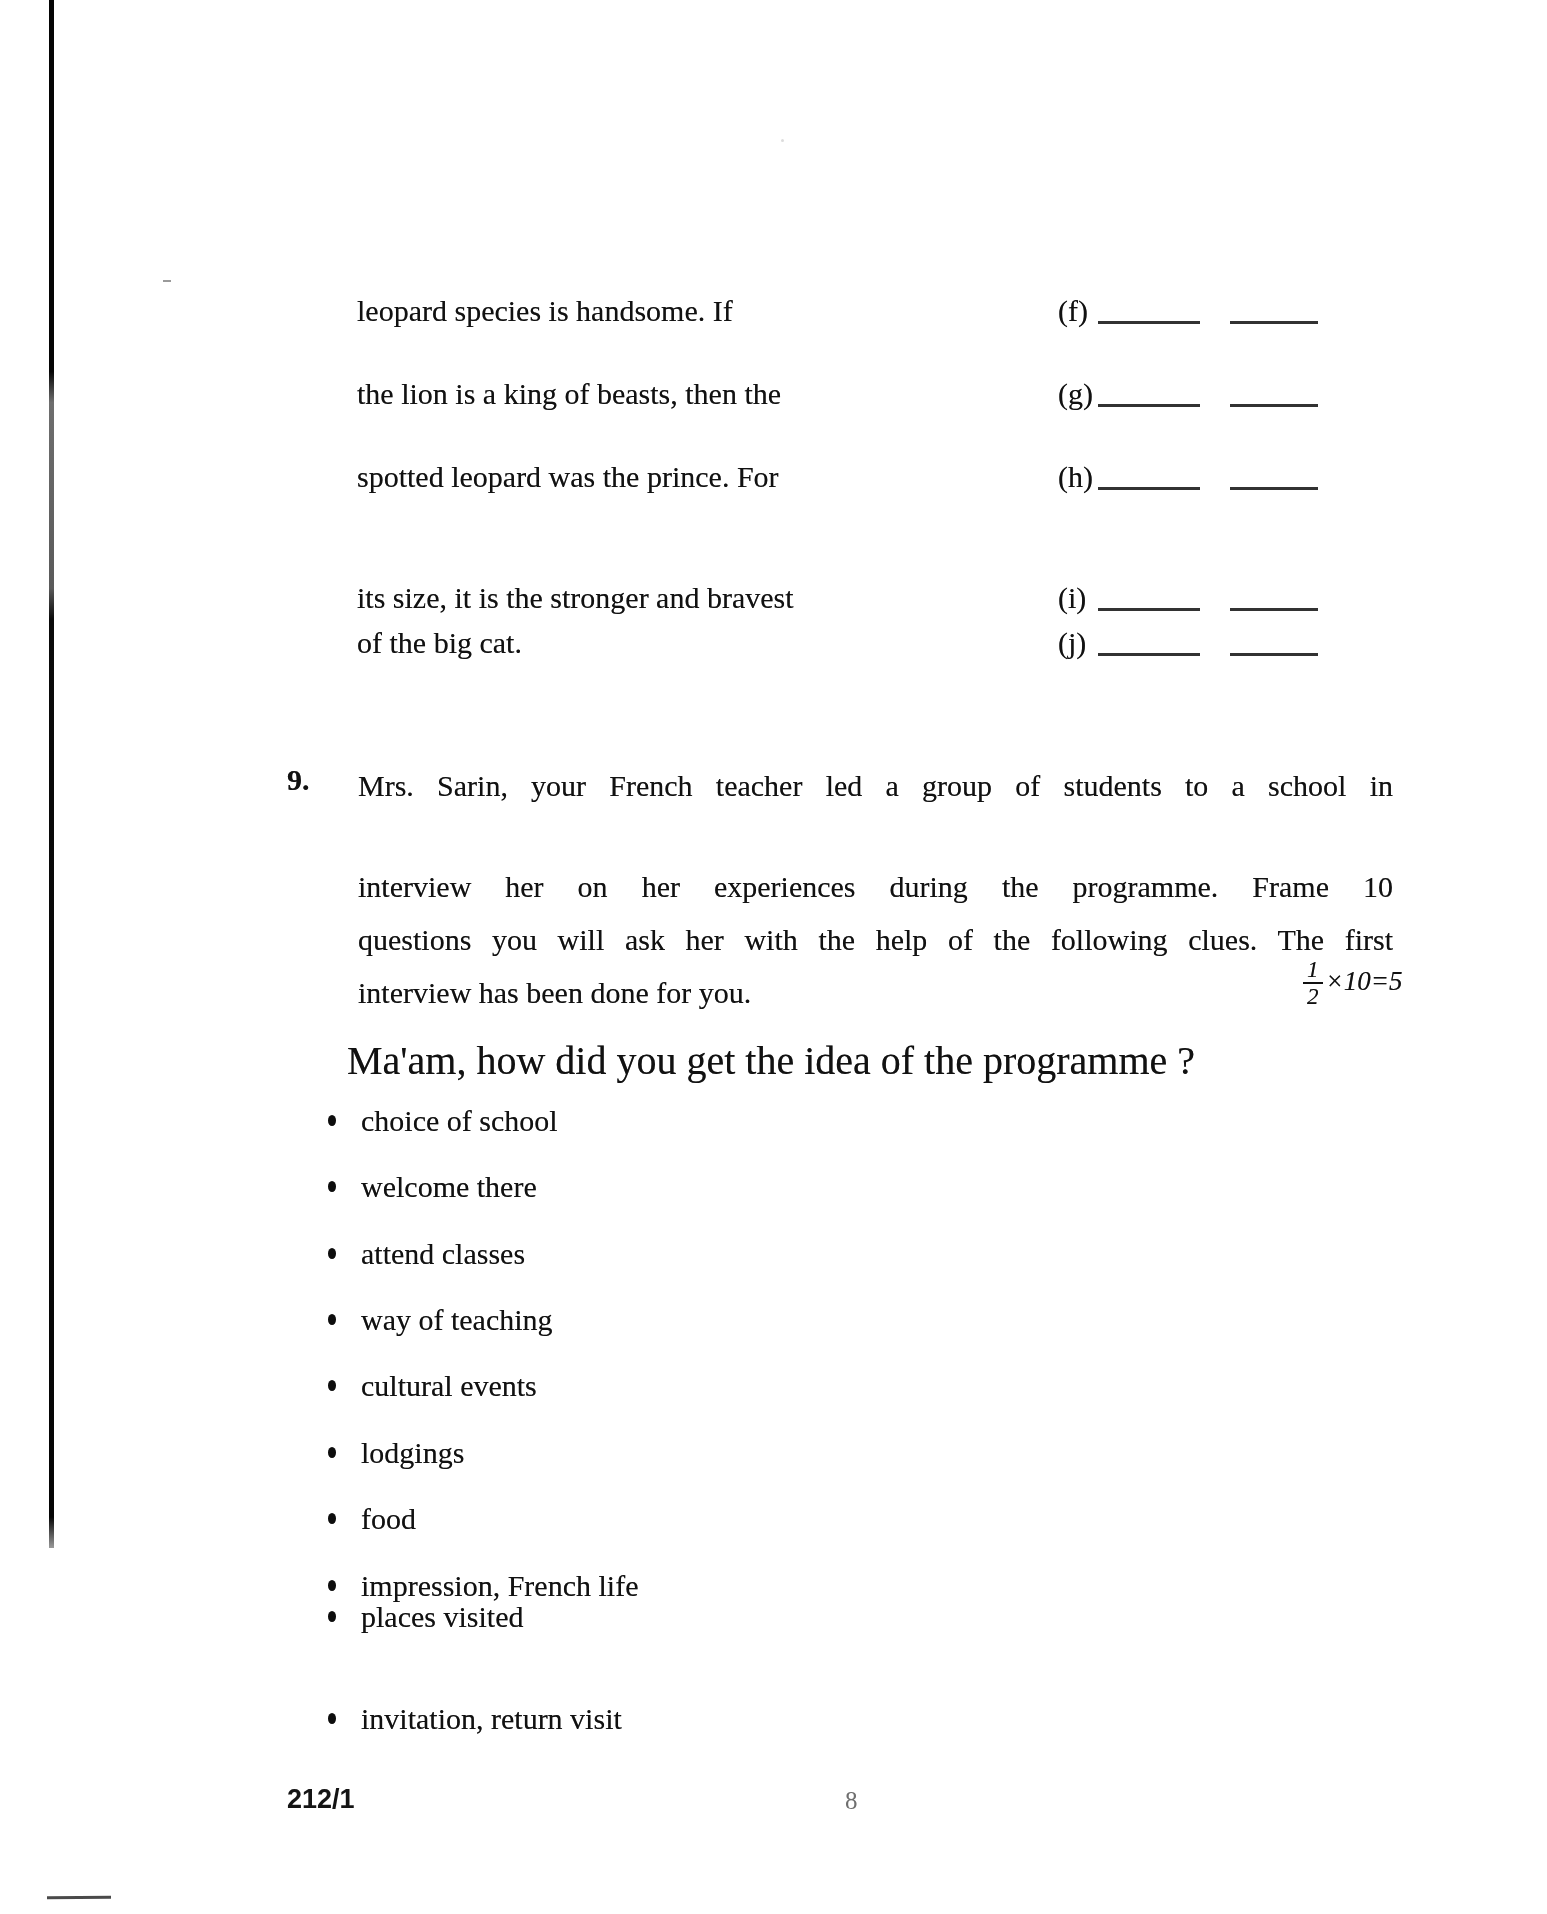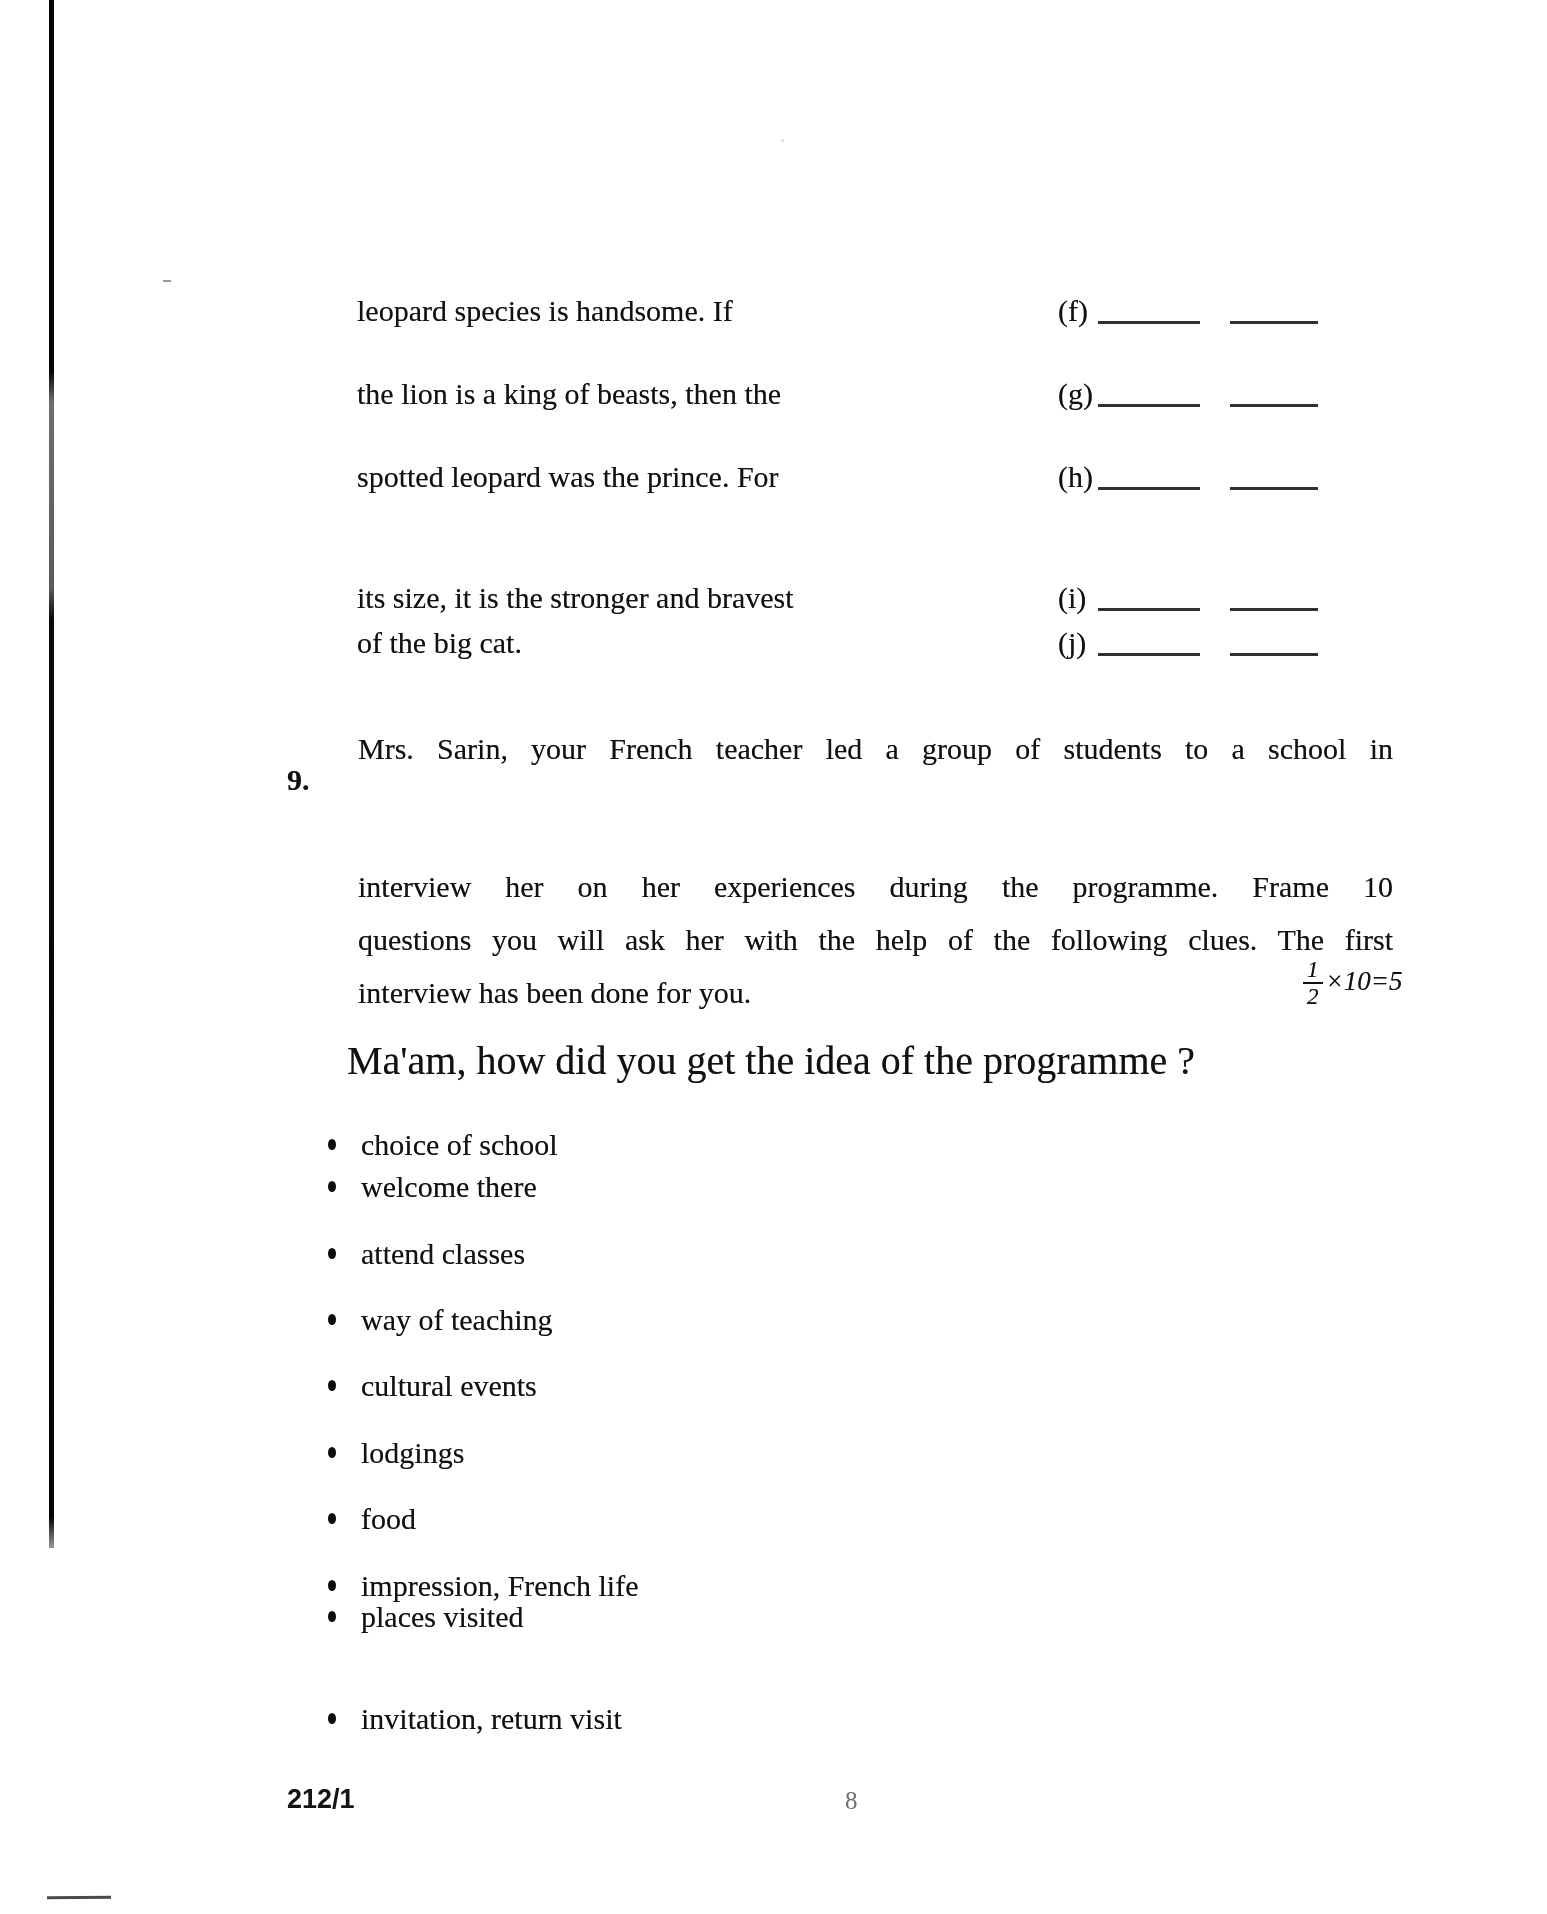--- a/index.html
+++ b/index.html
@@ -80,21 +80,21 @@
   .q-line {
     position: absolute;
     left: 358px;
     width: 1035px;
     font-size: 30px;
     line-height: 36px;
     text-align: justify;
     text-align-last: justify;
     white-space: normal;
   }
-  .q-line.l0 { top: 731px; }
+  .q-line.l0 { top: 768px; }
   .q-line.l1 { top: 816px; }
   .q-line.l2 { top: 869px; }
   .q-line.l3 { top: 922px; }
   .q-line.l4 { top: 975px; text-align: left; text-align-last: left; }
   
   .marks {
     position: absolute;
     left: 1303px;
     top: 958px;
     font-size: 27px;
@@ -121,21 +121,21 @@
   }
   .bullet-item {
     position: absolute;
     left: 328px;
     display: flex;
     align-items: flex-start;
     font-size: 30px;
     line-height: 34px;
     white-space: nowrap;
   }
-  .bullet-item.b0 { top: 1104px; margin-top: 24px; }
+  .bullet-item.b0 { top: 1104px; }
   .bullet-item.b1 { top: 1170px; }
   .bullet-item.b2 { top: 1237px; }
   .bullet-item.b3 { top: 1303px; }
   .bullet-item.b4 { top: 1369px; }
   .bullet-item.b5 { top: 1436px; }
   .bullet-item.b6 { top: 1502px; }
   .bullet-item.b7 { top: 1569px; }
   .bullet-item.b8 { top: 1600px; }
   .bullet-item.b9 { top: 1702px; }
   .bullet-dot {

